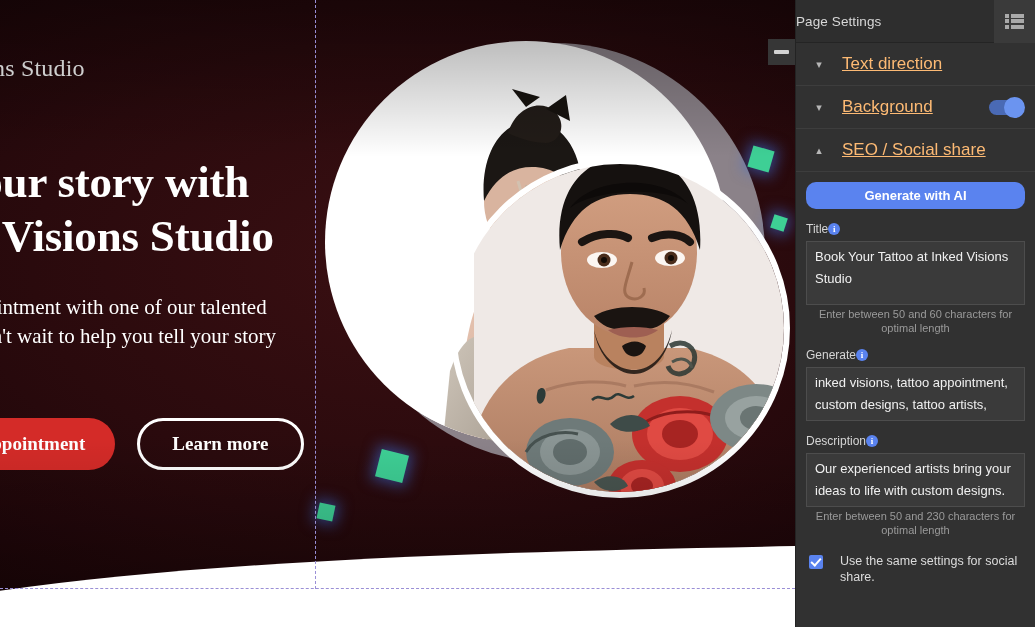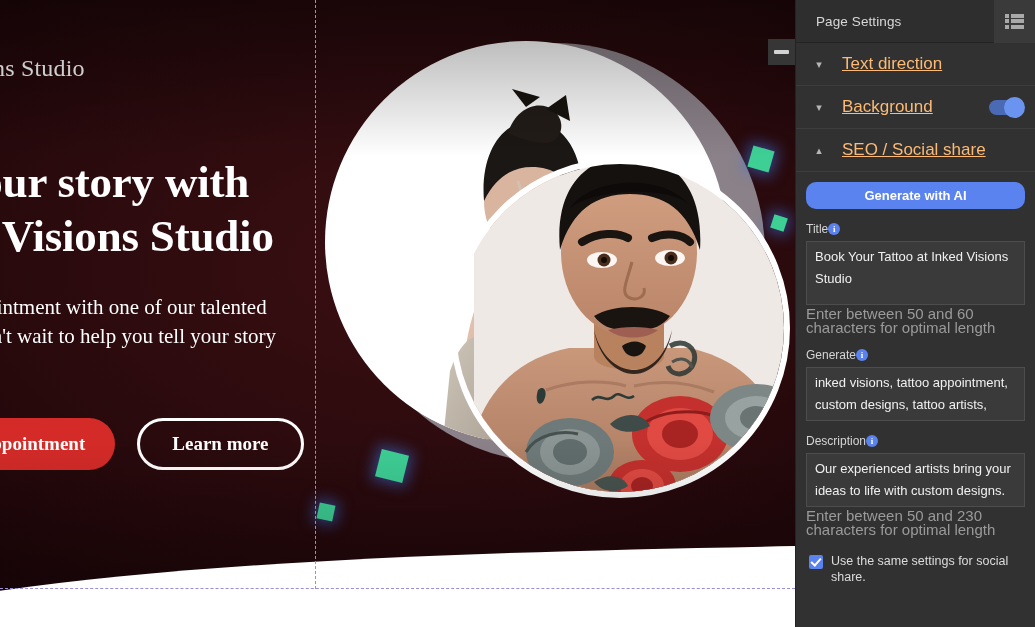--- a/index.html
+++ b/index.html
@@ -143,21 +143,21 @@
     display: flex; flex-direction: column;
     border-left: 1px solid #232323;
   }
   .panel-head {
     height: 43px; flex: 0 0 43px;
     display: flex; align-items: center;
     background: #2e2e2e;
     border-bottom: 1px solid #242424;
   }
   .panel-title {
-    flex: 1 1 auto; padding-left: 20px;
+    flex: 1 1 auto; 
     font-size: 13.5px; color: #d8d8d8; letter-spacing: .1px;
   }
   .panel-head-icon {
     width: 41px; height: 43px; flex: 0 0 41px;
     background: #3a3a3a;
     display: flex; align-items: center; justify-content: center;
     cursor: pointer;
   }
   .layers-ico { width: 19px; height: 15px; display: flex; flex-direction: column; justify-content: space-between; }
   .layers-ico span { display: flex; align-items: center; gap: 2px; height: 4px; }
@@ -221,27 +221,28 @@
     font-size: 13px; line-height: 22px;
     padding: 4px 8px;
     resize: none;
     overflow: hidden;
     display: block;
   }
   .ta.t-title { height: 64px; }
   .ta.t-kw { height: 54px; }
   .ta.t-desc { height: 54px; }
   .hint {
-    font-size: 15px; color: #9a9a9a; line-height: 14px;
+    font-size: 11px; color: #9a9a9a; line-height: 14px;
     margin-top: 2px;
+    text-align: center;
   }
 
   .check-row {
     margin-top: 16px; padding-left: 3px;
-    display: flex; align-items: flex-start; gap: 8px;
+    display: flex; align-items: flex-start; gap: 17px;
   }
   .cbox {
     flex: 0 0 14px;
     width: 14px; height: 14px; margin-top: 2px;
     background: #5a83ef; border-radius: 2px;
     position: relative; cursor: pointer;
   }
   .cbox::after {
     content: ""; position: absolute; left: 4px; top: 1px;
     width: 4px; height: 8px;

